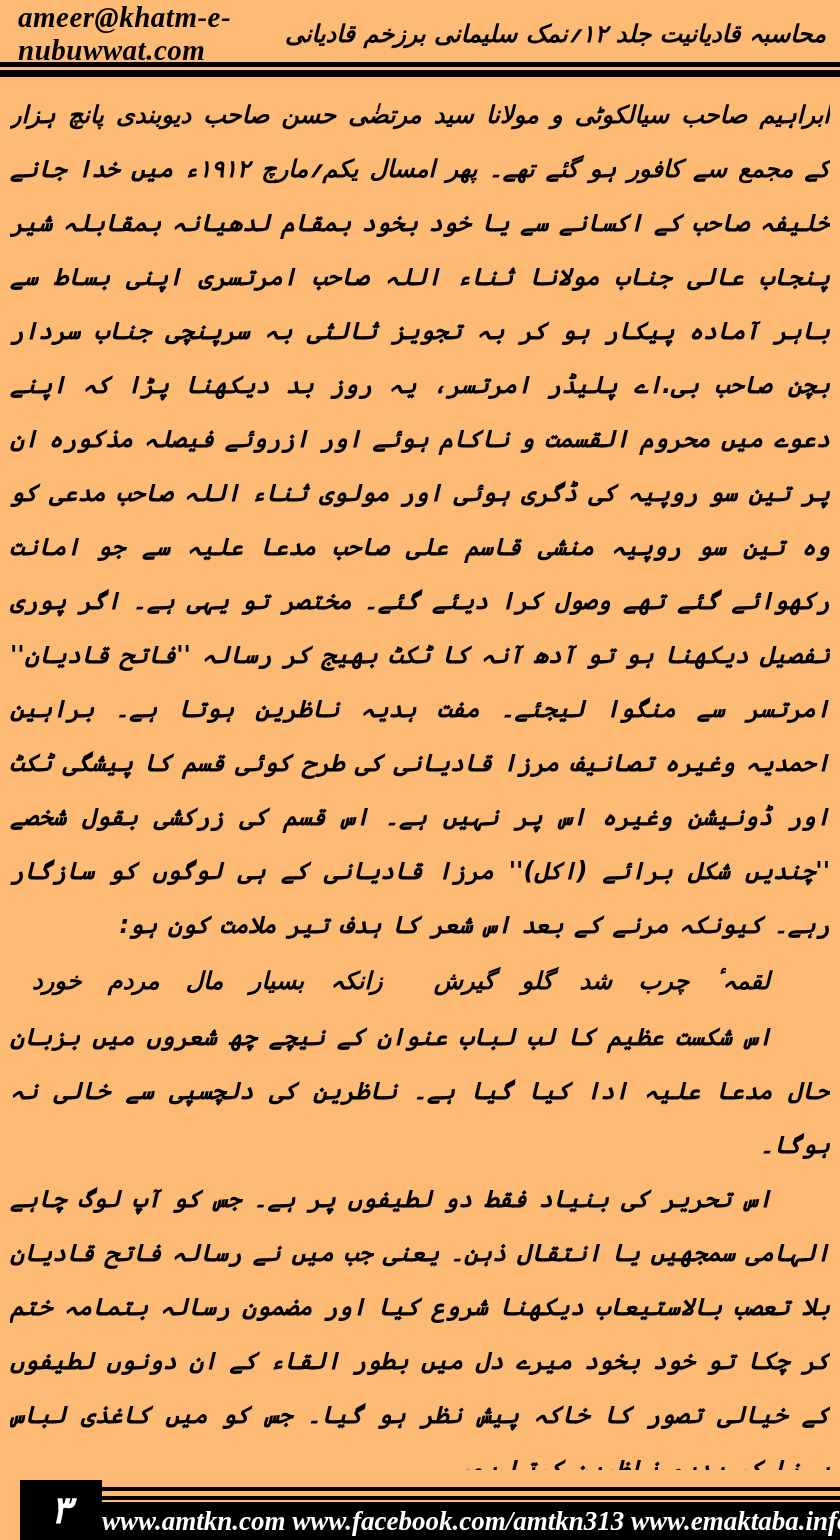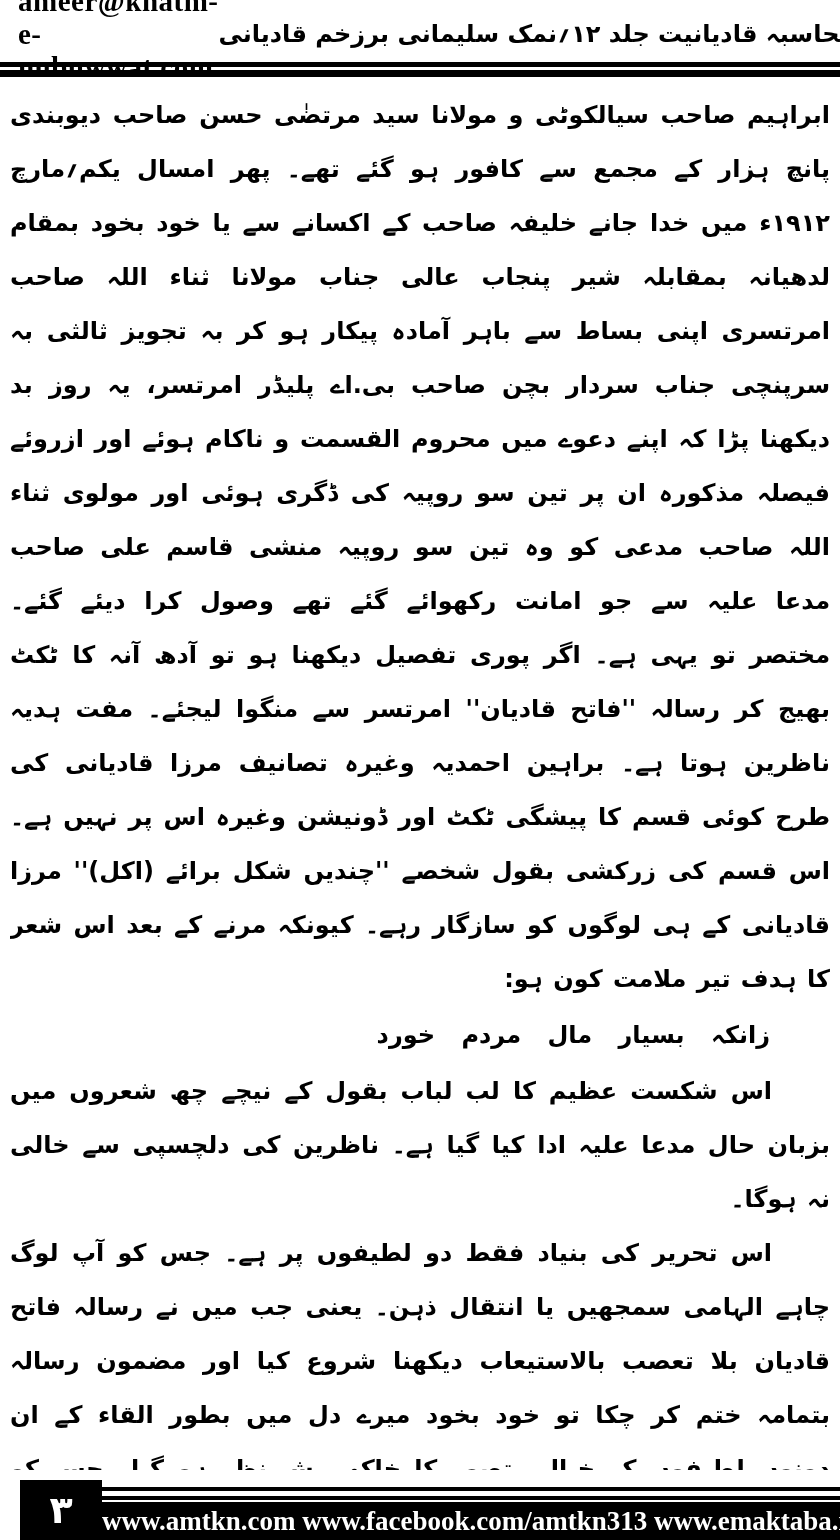--- a/index.html
+++ b/index.html
@@ -2,24 +2,25 @@
 <html lang="ur"><head>
 <meta charset="utf-8">
 <style>
   * { margin: 0; padding: 0; box-sizing: border-box; }
   html, body { background: #e8e8e8; }
   .page {
     position: relative;
     width: 840px;
     height: 1540px;
     margin: 0 auto;
-    background: #ffffff;
+    background: #fdba74;
     color: #000000;
     overflow: hidden;
     font-family: "DejaVu Sans", sans-serif;
+    font-style: italic;
   }
 
   
   .header {
     position: absolute;
     top: 8px; left: 0; right: 0;
     height: 52px;
     display: flex;
     align-items: center;
     justify-content: space-between;
@@ -133,23 +134,24 @@
     <div class="header-right">
 
       <div class="header-title">محاسبہ قادیانیت جلد ۱۲؍نمک سلیمانی برزخم قادیانی</div>
     </div>
   </div>
   <div class="header-rule"></div>
 
   <div class="body-text">
     <p>ابراہیم صاحب سیالکوٹی و مولانا سید مرتضٰی حسن صاحب دیوبندی پانچ ہزار کے مجمع سے کافور ہو گئے تھے۔ پھر امسال یکم؍مارچ ۱۹۱۲ء میں خدا جانے خلیفہ صاحب کے اکسانے سے یا خود بخود بمقام لدھیانہ بمقابلہ شیر پنجاب عالی جناب مولانا ثناء اللہ صاحب امرتسری اپنی بساط سے باہر آمادہ پیکار ہو کر بہ تجویز ثالثی بہ سرپنچی جناب سردار بچن صاحب بی.اے پلیڈر امرتسر، یہ روز بد دیکھنا پڑا کہ اپنے دعوے میں محروم القسمت و ناکام ہوئے اور ازروئے فیصلہ مذکورہ ان پر تین سو روپیہ کی ڈگری ہوئی اور مولوی ثناء اللہ صاحب مدعی کو وہ تین سو روپیہ منشی قاسم علی صاحب مدعا علیہ سے جو امانت رکھوائے گئے تھے وصول کرا دیئے گئے۔ مختصر تو یہی ہے۔ اگر پوری تفصیل دیکھنا ہو تو آدھ آنہ کا ٹکٹ بھیج کر رسالہ ''فاتح قادیان'' امرتسر سے منگوا لیجئے۔ مفت ہدیہ ناظرین ہوتا ہے۔ براہین احمدیہ وغیرہ تصانیف مرزا قادیانی کی طرح کوئی قسم کا پیشگی ٹکٹ اور ڈونیشن وغیرہ اس پر نہیں ہے۔ اس قسم کی زرکشی بقول شخصے ''چندیں شکل برائے (اکل)'' مرزا قادیانی کے ہی لوگوں کو سازگار رہے۔ کیونکہ مرنے کے بعد اس شعر کا ہدف تیر ملامت کون ہو:</p>
     <div class="verse-line">
+      <span class="verse-half">لقمہٴ چرب شد گلو گیرش</span>
       <span class="verse-half">زانکہ بسیار مال مردم خورد</span>
     </div>
-    <p class="indent">اس شکست عظیم کا لب لباب بقول کے نیچے چھ شعروں میں بزبان حال مدعا علیہ ادا کیا گیا ہے۔ ناظرین کی دلچسپی سے خالی نہ ہوگا۔</p>
+    <p class="indent">اس شکست عظیم کا لب لباب عنوان کے نیچے چھ شعروں میں بزبان حال مدعا علیہ ادا کیا گیا ہے۔ ناظرین کی دلچسپی سے خالی نہ ہوگا۔</p>
     <p class="indent">اس تحریر کی بنیاد فقط دو لطیفوں پر ہے۔ جس کو آپ لوگ چاہے الہامی سمجھیں یا انتقال ذہن۔ یعنی جب میں نے رسالہ فاتح قادیان بلا تعصب بالاستیعاب دیکھنا شروع کیا اور مضمون رسالہ بتمامہ ختم کر چکا تو خود بخود میرے دل میں بطور القاء کے ان دونوں لطیفوں کے خیالی تصور کا خاکہ پیش نظر ہو گیا۔ جس کو میں کاغذی لباس پہنا کر ہدیہ ناظرین کرتا ہوں۔</p>
 
   </div>
 
   <div class="footer">
     <div class="footer-pagebox">٣</div>
     <div class="footer-right">
       <div class="footer-lines"></div>
       <div class="footer-bar">www.amtkn.com www.facebook.com/amtkn313 www.emaktaba.info</div>
     </div>

